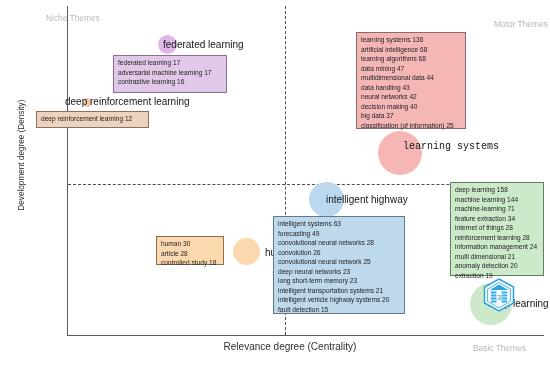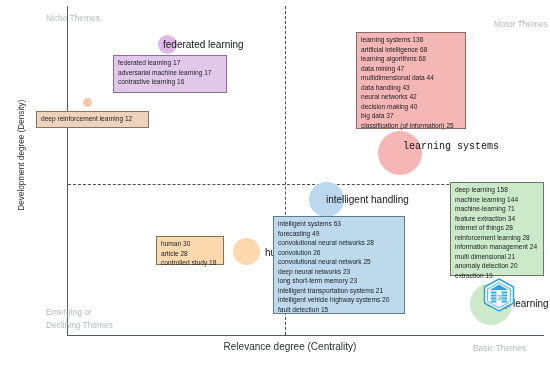--- a/index.html
+++ b/index.html
@@ -143,34 +143,33 @@
   <div class="dashed" id="h-divider"></div>
   <div class="dashed" id="v-divider"></div>
 
   <div id="y-axis-title">Development degree
 (Density)</div>
   <div id="x-axis-title">Relevance degree
 (Centrality)</div>
 
   <div class="quad-label" id="quad-niche">Niche Themes</div>
   <div class="quad-label" id="quad-motor">Motor Themes</div>
-  <div class="quad-label" id="quad-emerging">Emerging or
-Declining Themes</div>
   <div class="quad-label" id="quad-basic">Basic Themes</div>
 
   <div class="bubble" id="bubble-federated"></div>
   <div class="bubble" id="bubble-deeprl"></div>
   <div class="bubble" id="bubble-learnsys"></div>
   <div class="bubble" id="bubble-intelligent"></div>
   <div class="bubble" id="bubble-human"></div>
   <div class="bubble" id="bubble-deeplearn"></div>
 
   <div class="bubble-label" id="label-federated">federated learning</div>
+  <div class="bubble-label" id="label-deeprl">deep reinforcement learning</div>
   <div class="bubble-label" id="label-learnsys">learning systems</div>
-  <div class="bubble-label" id="label-intelligent">intelligent handling</div>
+  <div class="bubble-label" id="label-intelligent">intelligent highway</div>
   <div class="bubble-label" id="label-human">human</div>
   <div class="bubble-label" id="label-deeplearn">deep learning</div>
 
   <div class="cluster-box" id="box-federated">federated learning 17
 adversarial machine learning 17
 contrastive learning  16</div>
   <div class="cluster-box" id="box-deeprl">deep reinforcement learning 12</div>
   <div class="cluster-box" id="box-learningsystems">learning systems 136
 artificial intelligence 68
 learning algorithms 68

